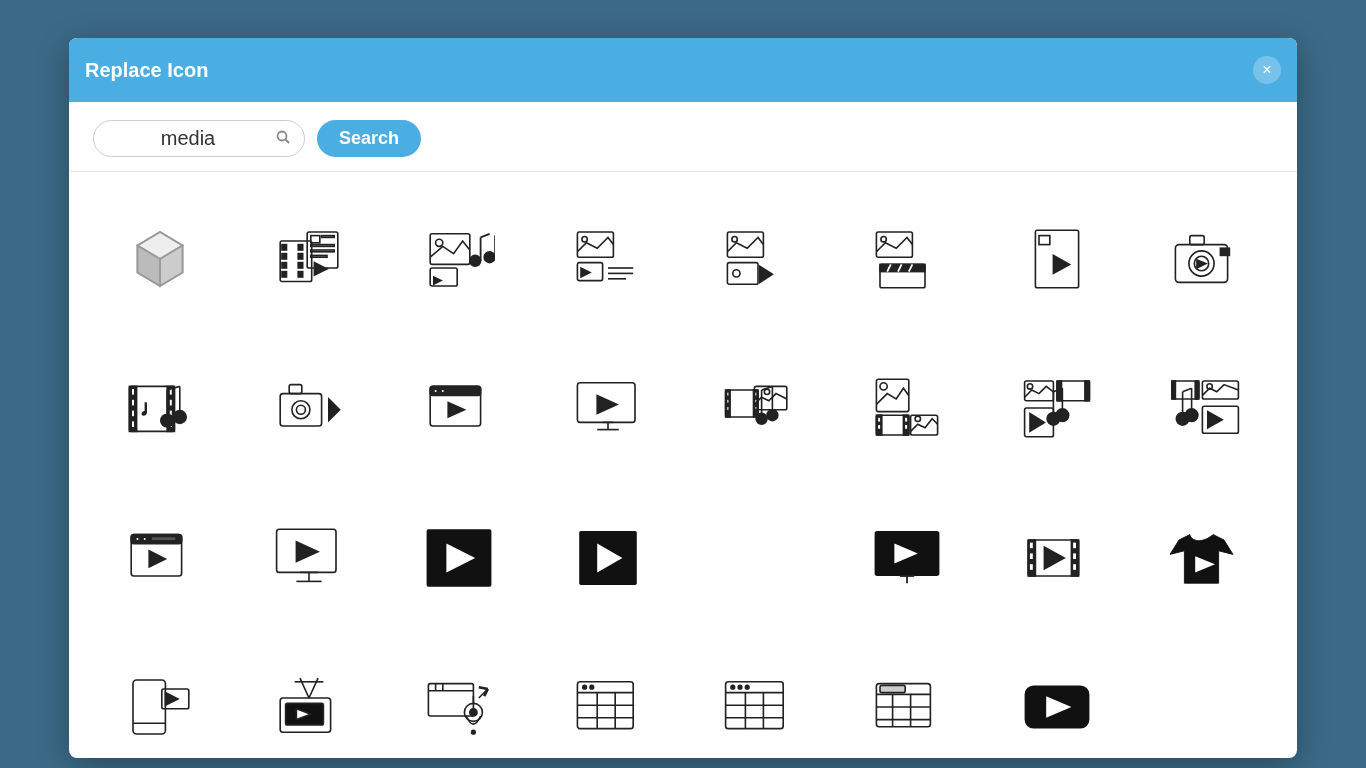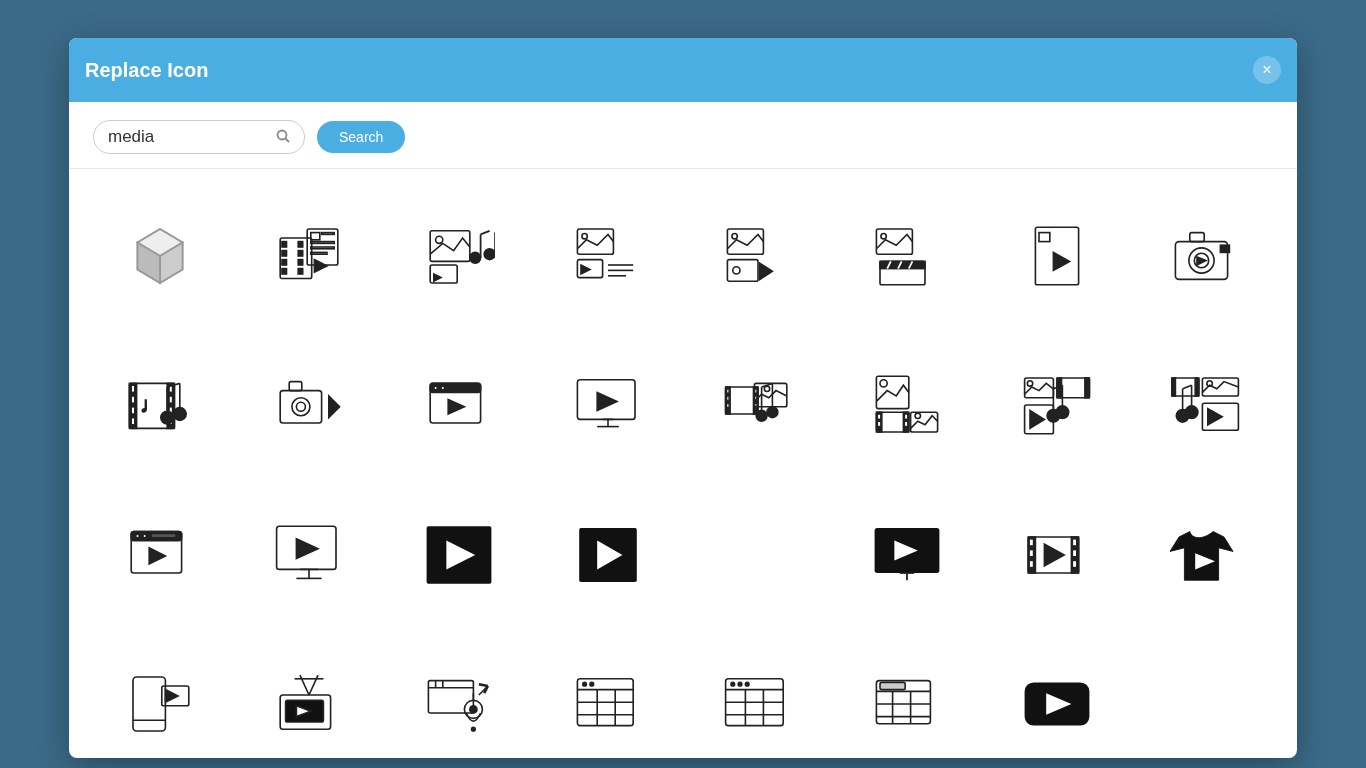--- a/index.html
+++ b/index.html
@@ -73,36 +73,37 @@
       align-items: center;
       border: 1.5px solid #ccc;
       border-radius: 20px;
       padding: 6px 14px;
       gap: 8px;
       background: #fff;
     }
     .search-input {
       border: none;
       outline: none;
-      font-size: 17px;
+      font-size: 20px;
       color: #333;
       width: 160px;
+      text-align: center;
     }
     .search-icon-svg {
       color: #888;
       font-size: 14px;
     }
     .search-btn {
       background: #4aaee3;
       color: #fff;
       border: none;
       border-radius: 20px;
       padding: 8px 22px;
-      font-size: 14px;
-      font-weight: 400;
+      font-size: 18px;
+      font-weight: 700;
       cursor: pointer;
       text-align: center;
     }
     .filter-pills {
       display: flex;
       gap: 8px;
       flex-wrap: wrap;
     }
     .pill {
       border: 1.5px solid #ccc;

